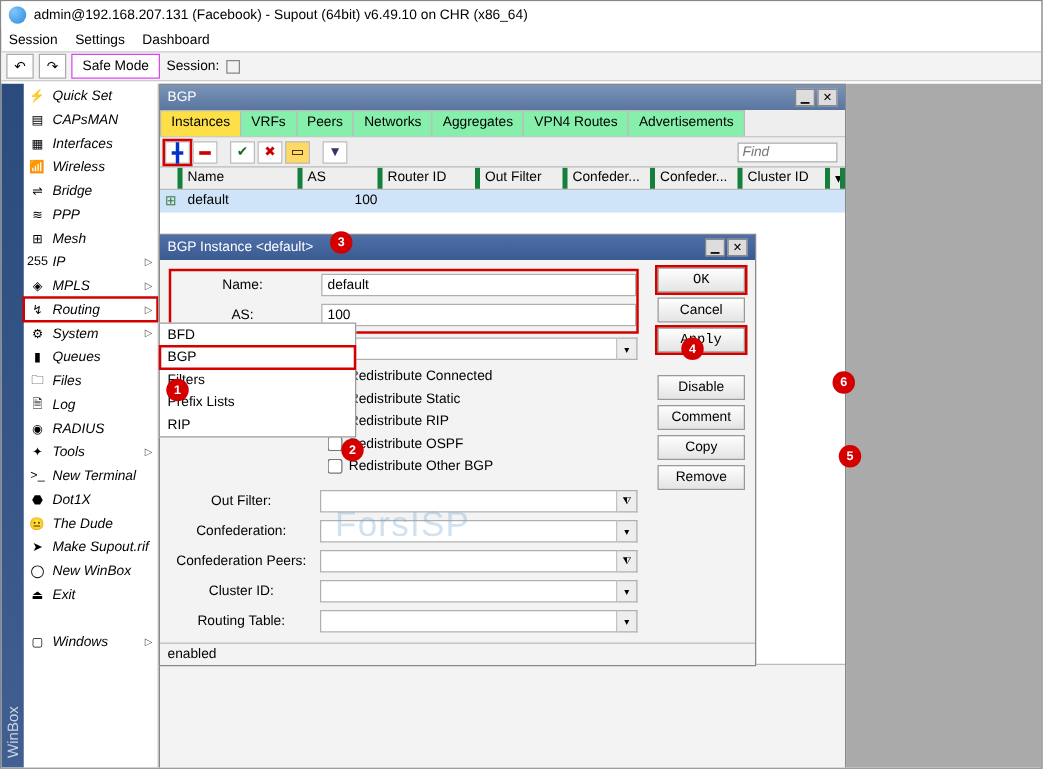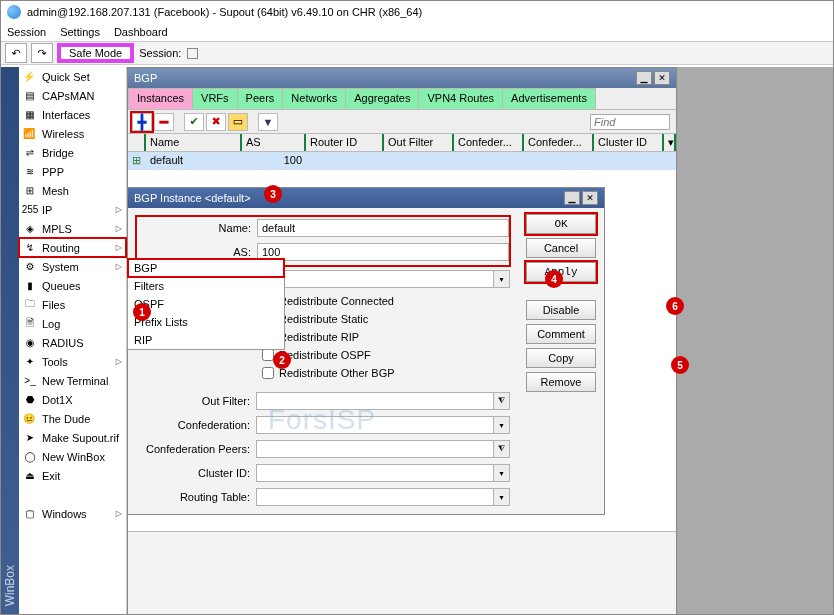--- a/index.html
+++ b/index.html
@@ -2,57 +2,57 @@
 <html><head>
 <meta charset="utf-8">
 <style>
 *{box-sizing:border-box;margin:0;padding:0;font-family:"Segoe UI",Tahoma,sans-serif;font-size:11px;}
 body{background:#fff;width:834px;height:615px;position:relative;overflow:hidden;border:1px solid #888;}
 .title-bar{height:22px;background:#fff;display:flex;align-items:center;padding:0 6px;gap:6px;}
 .title-bar .orb{width:14px;height:14px;border-radius:50%;background:radial-gradient(circle at 30% 30%,#7fc6ff,#2f8ad8);}
 .menu-bar{height:18px;display:flex;align-items:center;padding:0 6px;gap:14px;}
 .tool-row{height:24px;border-top:1px solid #ccc;border-bottom:1px solid #ccc;background:#f3f3f3;display:flex;align-items:center;padding:0 4px;gap:4px;}
 .tbtn{width:22px;height:20px;border:1px solid #aaa;background:#fff;display:flex;align-items:center;justify-content:center;font-size:11px;}
-.safe{height:20px;border:4px solid #d946ef;background:#fff;padding:0 8px;display:flex;align-items:center;}
+.safe{height:20px;border:1px solid #d946ef;background:#fff;padding:0 8px;display:flex;align-items:center;}
 .body-area{position:absolute;top:66px;left:0;right:0;bottom:0;display:flex;}
 .vstrip{width:18px;background:linear-gradient(to bottom,#2a4b7c,#415f90);position:relative;}
 .vstrip span{position:absolute;bottom:8px;left:2px;writing-mode:vertical-rl;transform:rotate(180deg);color:#c8d4e6;font-size:12px;}
 .sidebar{width:108px;background:#fff;border-right:1px solid #ccc;}
 .srow{height:19px;display:flex;align-items:center;padding:0 4px;gap:5px;cursor:pointer;position:relative;}
 .srow .ico{width:14px;height:14px;flex:0 0 14px;display:flex;align-items:center;justify-content:center;}
-.srow .lbl{flex:1;}
+.srow .lbl{flex:1;font-style:italic;}
 .srow .arr{font-size:8px;color:#555;}
 .srow.hl{outline:2px solid #d40000;outline-offset:-1px;}
 .submenu{position:absolute;left:126px;top:257px;width:158px;background:#fff;border:1px solid #999;z-index:5;}
 .subrow{height:18px;display:flex;align-items:center;padding:0 6px;}
 .subrow.hl{outline:2px solid #d40000;outline-offset:-1px;}
 .content{flex:1;background:#aaa;position:relative;}
 .win{position:absolute;background:#f3f3f3;border:1px solid #888;}
 .win.bgp{left:0;top:0;width:550px;height:549px;}
 .whead{height:20px;background:linear-gradient(to bottom,#7a93b8,#5a76a0);color:#fff;display:flex;align-items:center;padding:0 6px;justify-content:space-between;}
 .whead .r{display:flex;gap:2px;}
 .wbtn{width:16px;height:14px;background:#ddd;border:1px solid #888;color:#000;display:flex;align-items:center;justify-content:center;font-size:9px;}
 .tabs{height:22px;background:#eee;display:flex;border-bottom:1px solid #bbb;}
 .tab{padding:3px 8px;background:#86efac;border:1px solid #bbb;border-bottom:none;margin-right:-1px;cursor:pointer;}
-.tab.active{background:#f9a8d4;}
+.tab.active{background:#fde047;}
 .toolbar2{height:24px;background:#eee;display:flex;align-items:center;padding:0 4px;gap:2px;border-bottom:1px solid #bbb;position:relative;}
 .tb2{width:20px;height:18px;border:1px solid #bbb;background:#fff;display:flex;align-items:center;justify-content:center;}
 .tb2.add{color:#0033cc;font-weight:bold;font-size:14px;outline:2px solid #d40000;outline-offset:0;}
 .tb2.rem{color:#cc0000;font-weight:bold;font-size:14px;}
 .find{position:absolute;right:6px;width:80px;height:16px;border:1px solid #aaa;background:#fff;padding:0 3px;color:#999;font-style:italic;}
 .grid-h{height:18px;background:#eee;display:flex;border-bottom:1px solid #bbb;}
-.gh{border-right:2px solid #15803d;padding:2px 4px;overflow:hidden;}
+.gh{border-right:4px solid #15803d;padding:2px 4px;overflow:hidden;}
 .grid-row{height:18px;display:flex;background:#cfe4f8;}
 .gc{padding:2px 4px;overflow:hidden;}
 .grid-body{height:380px;background:#fff;border-bottom:1px solid #bbb;}
 .inst{position:absolute;left:0;top:120px;width:478px;background:#f3f3f3;border:1px solid #888;}
 .inst .whead{background:linear-gradient(to bottom,#4f6fa8,#3a5a92);}
 .form{padding:8px 8px 4px 8px;}
 .frow{display:flex;align-items:center;height:22px;margin-bottom:2px;}
-.flab{width:120px;text-align:right;padding-right:6px;}
+.flab{width:120px;text-align:center;padding-right:6px;}
 .fin{flex:1;height:18px;border:1px solid #b0b0b0;background:#fff;padding:0 4px;}
 .fdd{width:16px;height:18px;border:1px solid #b0b0b0;border-left:none;background:#eee;display:flex;align-items:center;justify-content:center;font-size:8px;}
 .chk{display:flex;align-items:center;gap:5px;margin-left:126px;height:18px;}
 .chk input{width:12px;height:12px;}
 .btncol{position:absolute;right:8px;top:26px;width:70px;display:flex;flex-direction:column;gap:4px;}
 .fbtn{height:20px;border:1px solid #999;background:linear-gradient(to bottom,#fefefe,#e4e4e4);display:flex;align-items:center;justify-content:center;cursor:pointer;}
 .fbtn.hl{outline:2px solid #d40000;outline-offset:0;font-family:Liberation Mono, monospace;}
 .status{height:18px;border-top:1px solid #bbb;padding:2px 6px;background:#f3f3f3;}
 .num-badge{position:absolute;width:18px;height:18px;border-radius:50%;background:#d40000;color:#fff;display:flex;align-items:center;justify-content:center;font-weight:bold;z-index:20;font-size:10px;}
 .hlbox{outline:2px solid #d40000;outline-offset:-1px;}
@@ -319,29 +319,30 @@
       <div class="btncol" id="btncol">
           <div class="fbtn hl">OK</div>
           <div class="fbtn">Cancel</div>
           <div class="fbtn hl">Apply</div>
           <div style="height: 10px;"></div>
           <div class="fbtn">Disable</div>
           <div class="fbtn">Comment</div>
           <div class="fbtn">Copy</div>
           <div class="fbtn">Remove</div>
         </div>
+      <div class="status">enabled</div>
     </div>
 
   </div>
 </div>
 
 <div class="submenu" id="submenu">
+    <div class="subrow">BFD</div>
     <div class="subrow hl">BGP</div>
     <div class="subrow">Filters</div>
-    <div class="subrow">OSPF</div>
     <div class="subrow">Prefix Lists</div>
     <div class="subrow">RIP</div>
   </div>
 
 <div class="num-badge" style="left:132px;top:302px">1</div>
 <div class="num-badge" style="left:272px;top:350px">2</div>
 <div class="num-badge" style="left:263px;top:184px">3</div>
 <div class="num-badge" style="left:544px;top:269px">4</div>
 <div class="num-badge" style="left:670px;top:355px">5</div>
 <div class="num-badge" style="left:665px;top:296px">6</div>

